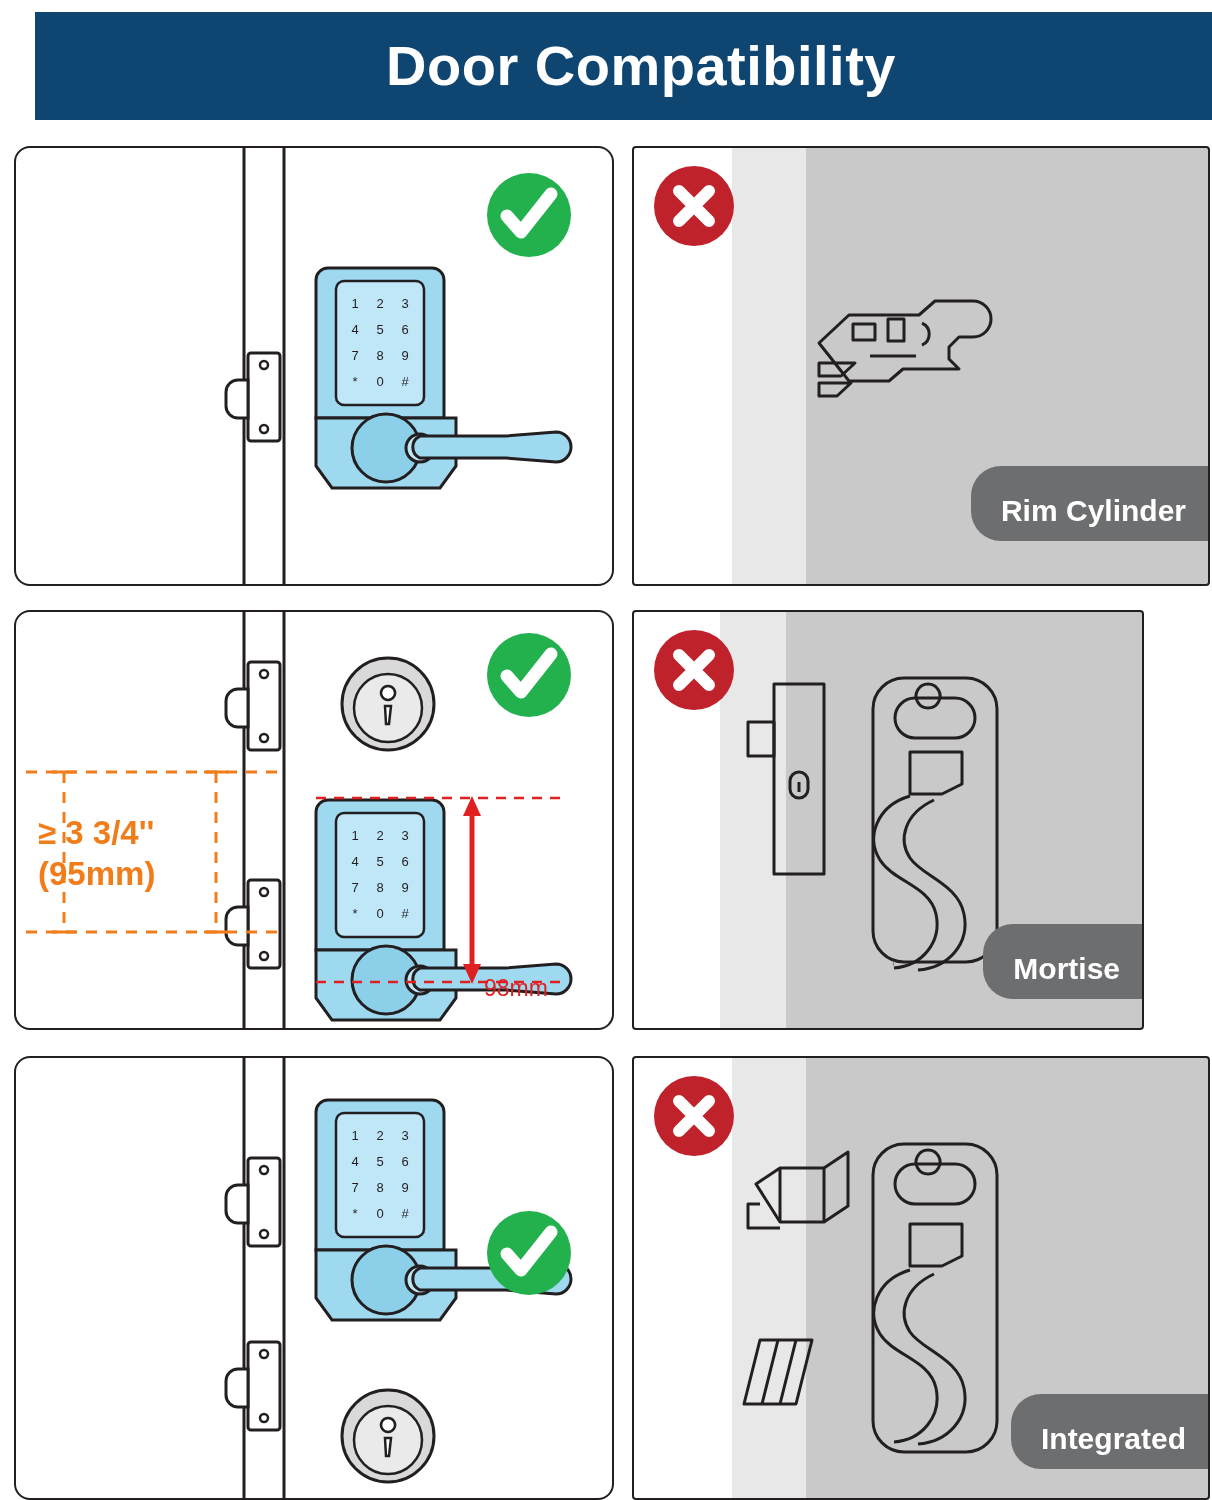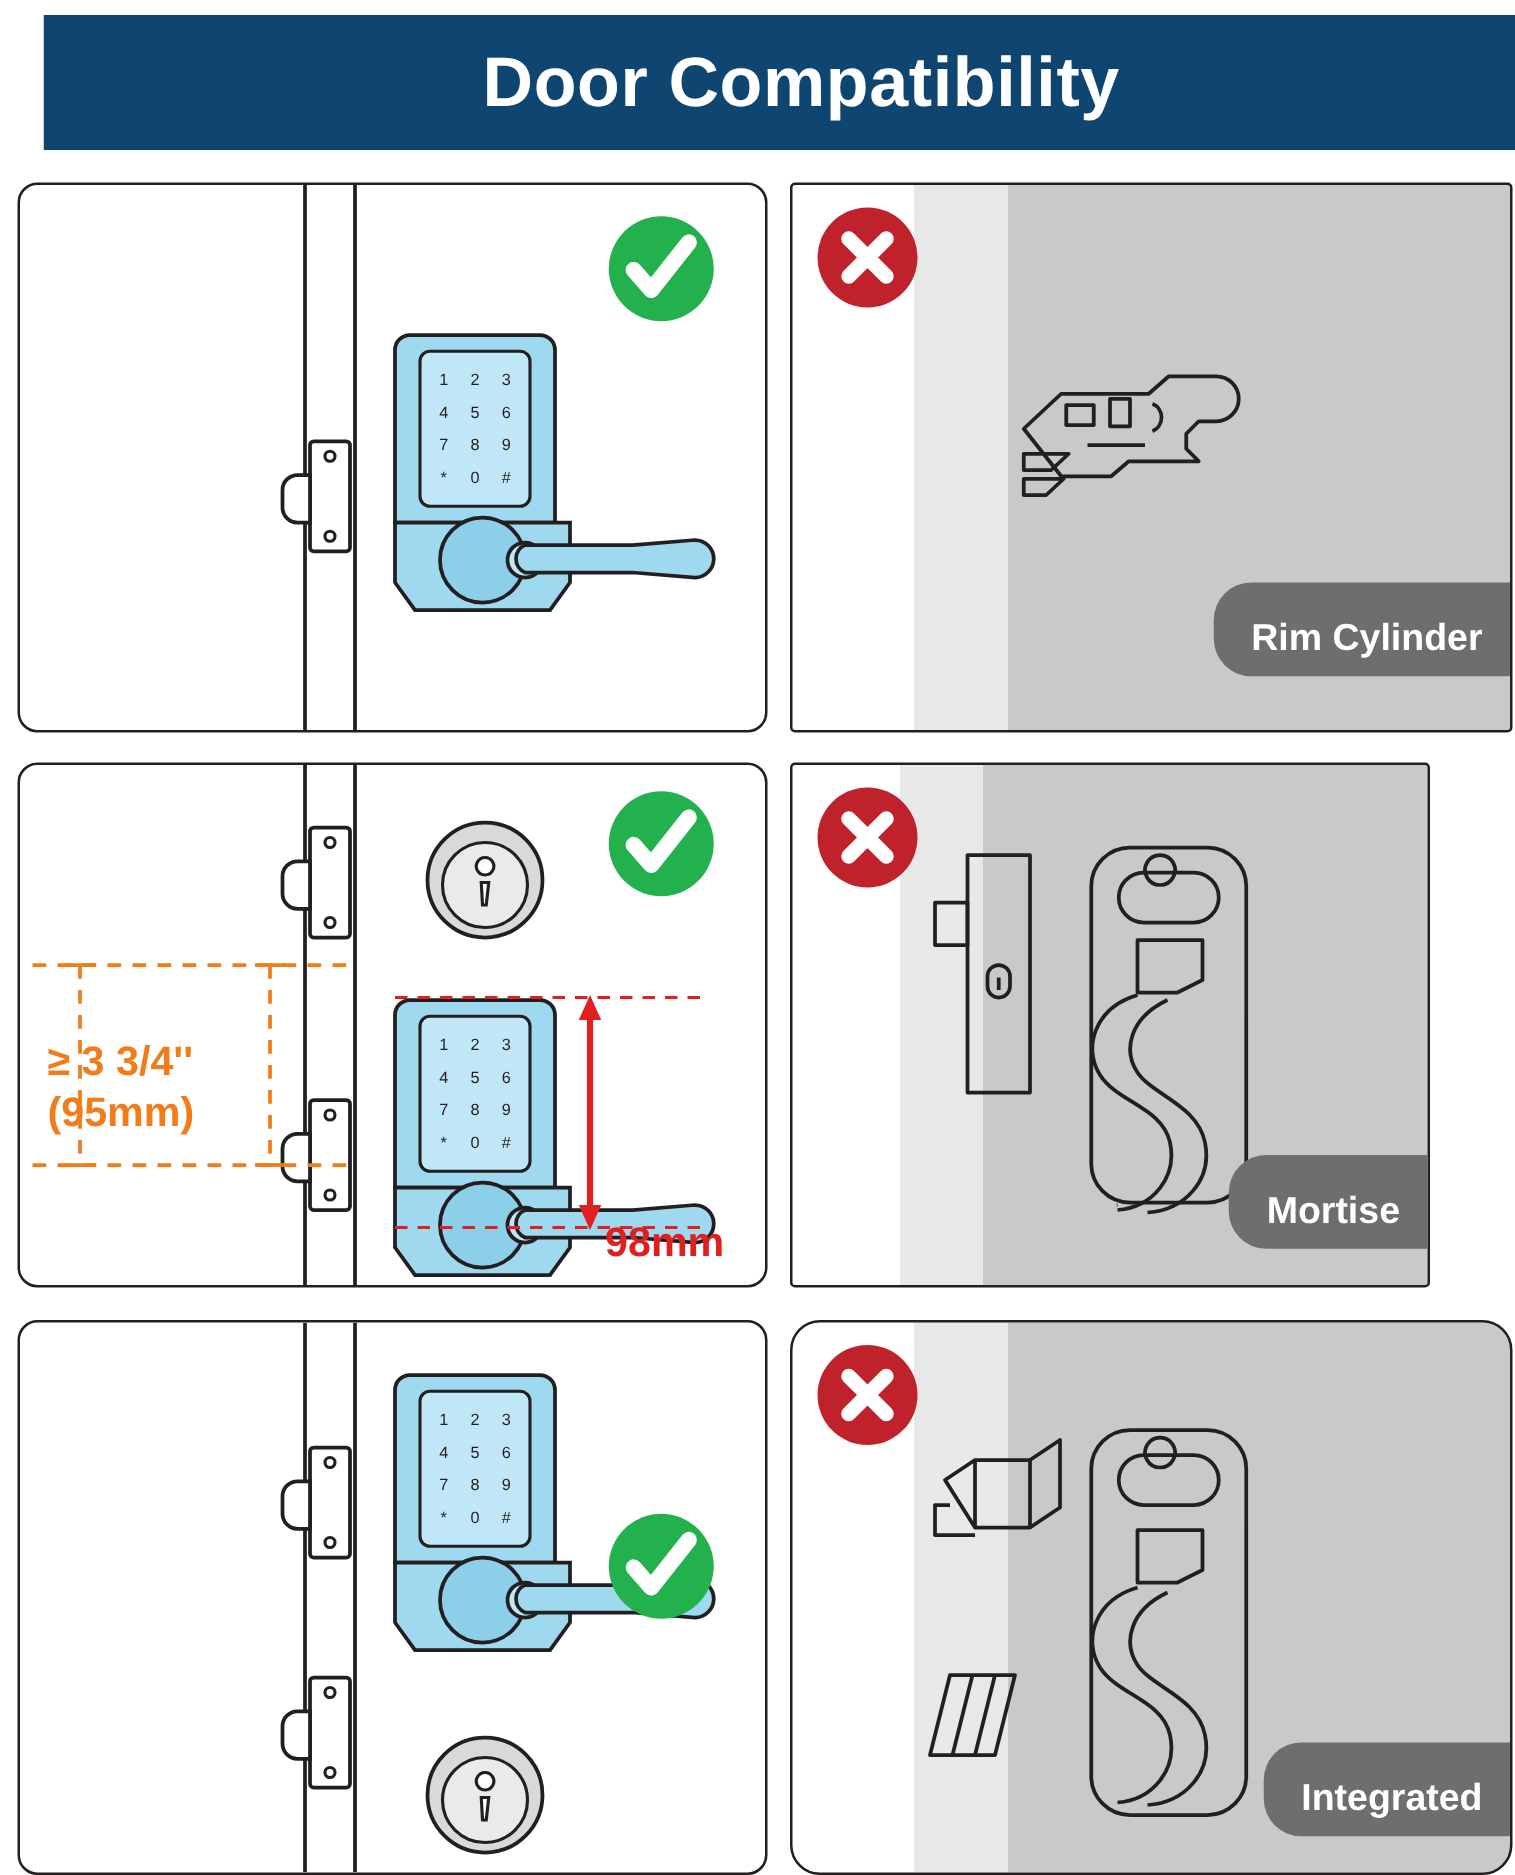--- a/index.html
+++ b/index.html
@@ -64,22 +64,22 @@
     position:absolute;
     color:#f07c1a;
     font-weight:bold;
     font-size:33px;
     line-height:1.25;
     white-space:nowrap;
   }
   .mm-label{
     position:absolute;
     color:#e02020;
-    font-weight:bold;
-    font-size:33px;
+    font-weight:normal;
+    font-size:23px;
     white-space:nowrap;
   }
 </style>
 </head>
 <body>
 
 <div class="header">
   <div class="header-title">Door Compatibility</div>
 </div>
 
@@ -223,21 +223,21 @@
         <polygon points="456,184 447,204 465,204" stroke="none"></polygon>
         <polygon points="456,372 447,352 465,352" stroke="none"></polygon>
       </g>
 
       <g>
         <circle cx="513" cy="63" r="42" fill="#22b14c"></circle>
         <path d="M491 64 l14 16 l30 -38" fill="none" stroke="#ffffff" stroke-width="13" stroke-linecap="round" stroke-linejoin="round"></path>
       </g>
     </svg>
 
-    <div class="dim-label" style="left:22px;top:216px;">
+    <div class="dim-label" style="left:22px;top:200px;">
       <div>≥ 3 3/4''</div>
       <div>(95mm)</div>
     </div>
     <div class="mm-label" style="left:468px;top:363px;">98mm</div>
   </div>
 
   <div class="panel-right" style="left:632px;top:502px;width:512px;height:420px;">
     <svg width="574" height="416" viewBox="0 0 574 416">
       <g fill="none" stroke="#231f20" stroke-width="3" stroke-linejoin="round">
 
@@ -314,21 +314,21 @@
         <path d="M372 374 a7 7 0 1 1 0.1 0 z M369 380 h6 l-2 18 h-3 z" fill="#ffffff" stroke="#231f20" stroke-width="2.5"></path>
       </g>
 
       <g>
         <circle cx="513" cy="195" r="42" fill="#22b14c"></circle>
         <path d="M491 196 l14 16 l30 -38" fill="none" stroke="#ffffff" stroke-width="13" stroke-linecap="round" stroke-linejoin="round"></path>
       </g>
     </svg>
   </div>
 
-  <div class="panel-right" style="left:632px;top:948px;width:578px;height:444px;border-radius:24px;">
+  <div class="panel-right" style="left:632px;top:948px;width:578px;height:444px;">
     <svg width="574" height="440" viewBox="0 0 574 440">
       <g fill="none" stroke="#231f20" stroke-width="3" stroke-linejoin="round">
 
         <path d="M122 126 l24 -16 h44 v54 h-44 z"></path>
         <path d="M146 110 v54"></path>
         <path d="M190 110 l24 -16 v54 l-24 16"></path>
         <path d="M126 146 h-12 v24 h32"></path>
 
         <path d="M126 282 h52 l-16 64 h-52 z"></path>
         <path d="M144 282 l-16 64 M162 282 l-16 64"></path>

